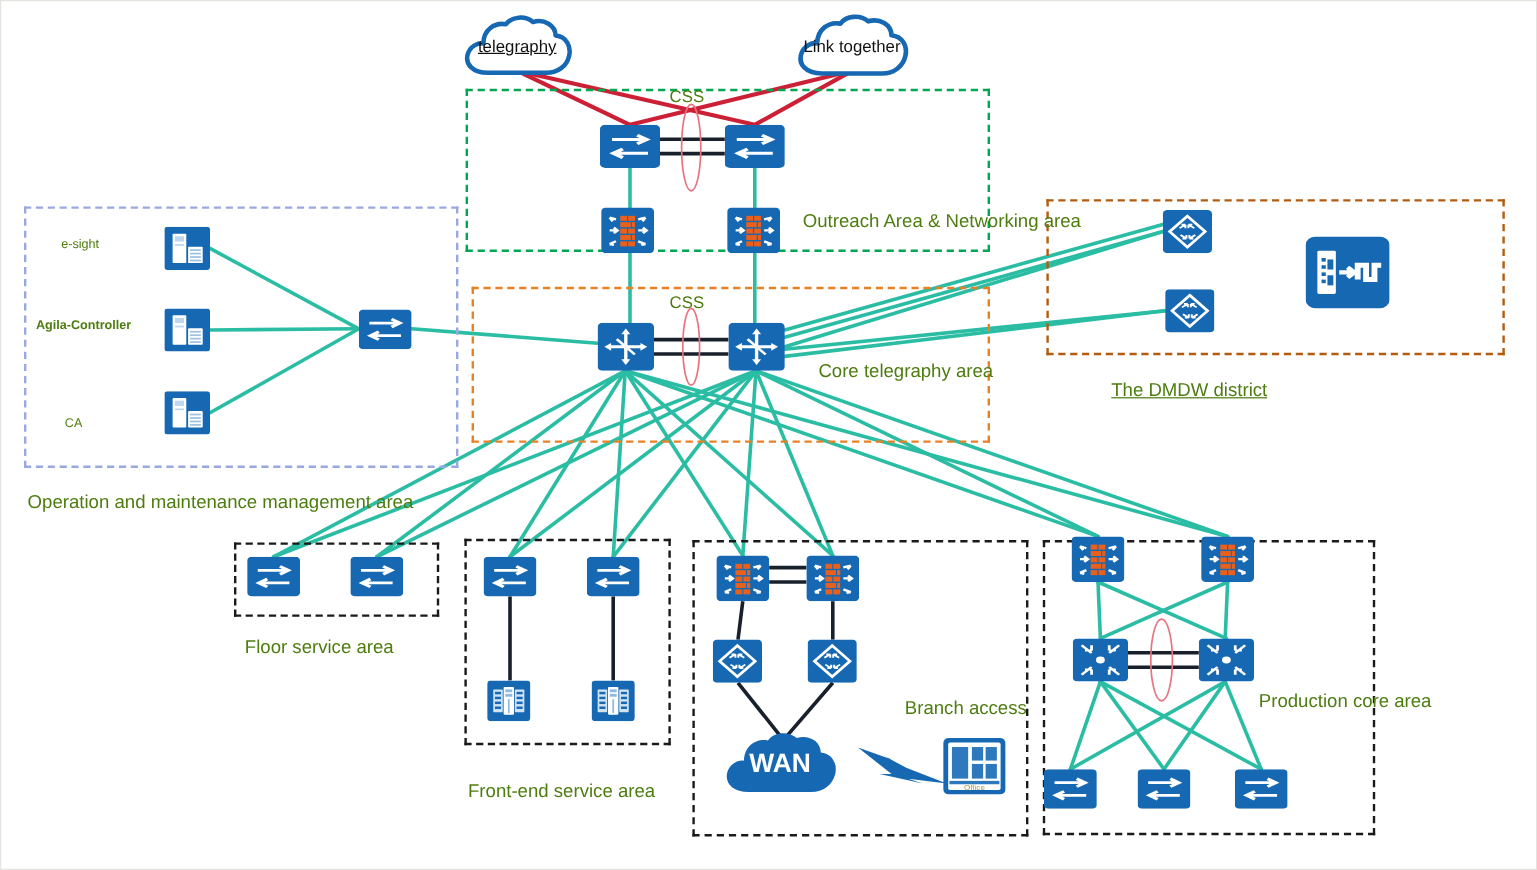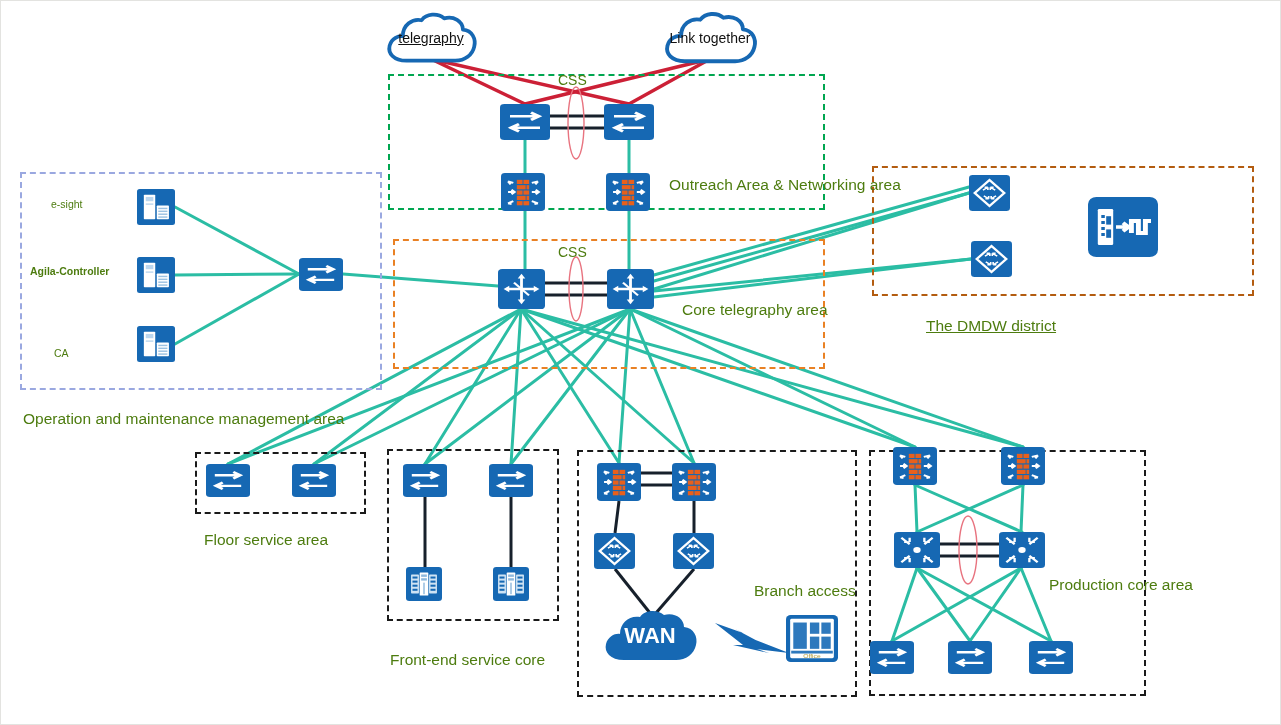--- a/index.html
+++ b/index.html
@@ -513,21 +513,21 @@
           <path d="M80 66 L26 66 M38 56 L22 66 L38 76" fill="none" stroke="#fff" stroke-width="7"></path>
         </svg>
       </div>
     </div>
   <div id="label-layer">
       <div class="lbl big" style="left: 668px; top: 175px;">Outreach Area &amp; Networking area</div>
       <div class="lbl big" style="left: 681px; top: 300px;">Core telegraphy area</div>
       <div class="lbl big" style="left: 925px; top: 316px; text-decoration: underline;">The DMDW district</div>
       <div class="lbl big" style="left: 22px; top: 409px;">Operation and maintenance management area</div>
       <div class="lbl big" style="left: 203px; top: 530px;">Floor service area</div>
-      <div class="lbl big" style="left: 389px; top: 650px;">Front-end service core</div>
+      <div class="lbl big" style="left: 389px; top: 650px;">Front-end service area</div>
       <div class="lbl big" style="left: 753px; top: 581px;">Branch access</div>
       <div class="lbl big" style="left: 1048px; top: 575px;">Production core area</div>
       <div class="lbl small" style="left: 50px; top: 197px;">e-sight</div>
       <div class="lbl small" style="left: 29px; top: 264px; font-weight: bold;">Agila-Controller</div>
       <div class="lbl small" style="left: 53px; top: 346px;">CA</div>
       <div class="lbl css" style="left: 557px; top: 71px;">CSS</div>
       <div class="lbl css" style="left: 557px; top: 243px;">CSS</div>
     </div>
 
 </div>

